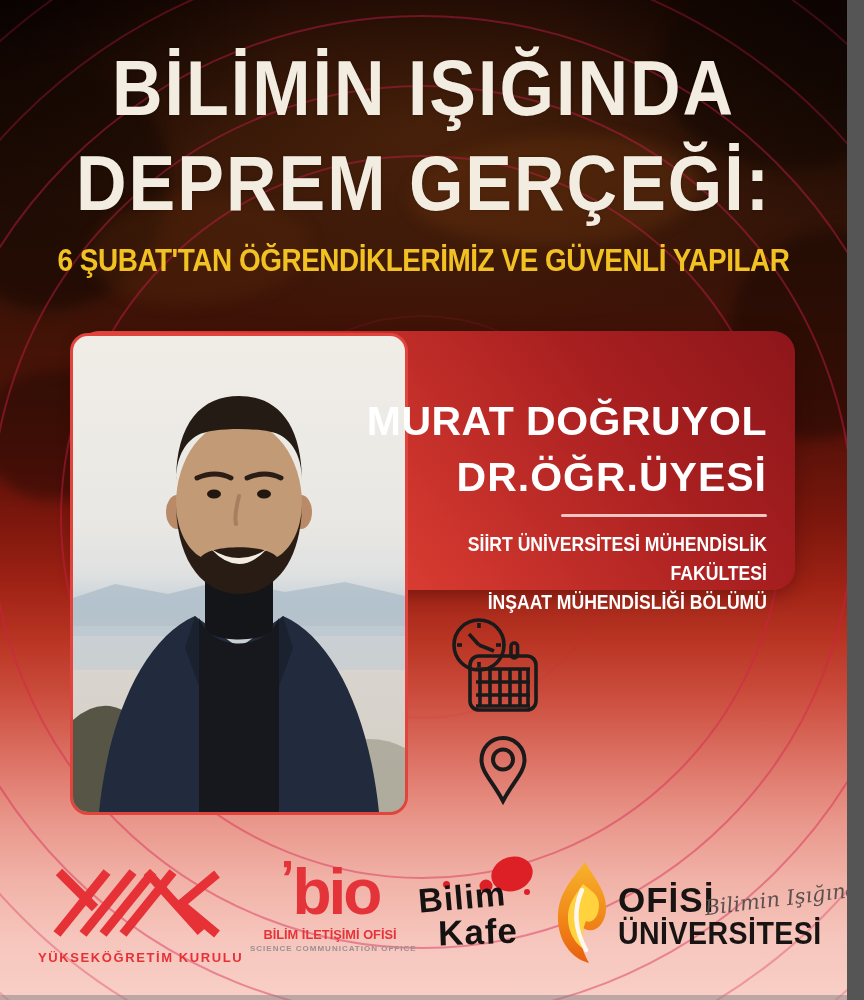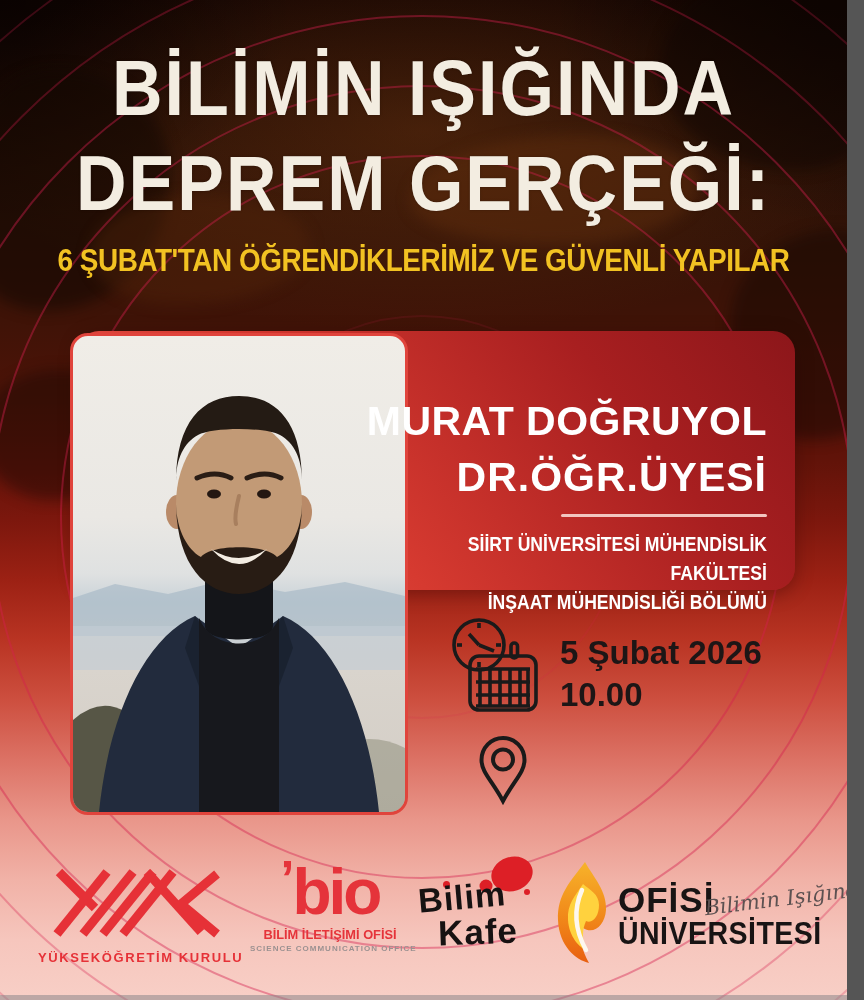--- a/index.html
+++ b/index.html
@@ -156,24 +156,20 @@
       <line x1="28" y1="79" x2="82" y2="79"></line>
         <line x1="28" y1="90" x2="82" y2="90"></line>
       <line x1="32" y1="53" x2="32" y2="90"></line>
         <line x1="42" y1="53" x2="42" y2="90"></line>
       <line x1="52" y1="53" x2="52" y2="90"></line>
         <line x1="62" y1="53" x2="62" y2="90"></line>
       <line x1="72" y1="53" x2="72" y2="90"></line>
         <line x1="80" y1="53" x2="80" y2="90"></line>
     </svg>
   </div>
-  <div class="dt-text">
-    <div>5 Şubat 2026</div>
-    <div>10.00</div>
-  </div>
 
   <div class="icon-pin">
     <svg viewBox="0 0 52 73" fill="none" stroke="#1a1a1a" stroke-width="4">
       <path d="M26,3 C14,3 4.5,12.8 4.5,25 C4.5,37 15,45.5 26,66 C37,45.5 47.5,37 47.5,25 C47.5,12.8 38,3 26,3 Z"></path>
       <circle cx="26" cy="24.5" r="10"></circle>
     </svg>
   </div>
 
   <div class="yok">
     <svg viewBox="0 0 178 70" width="178" height="70" stroke="#e63137" stroke-width="9">

